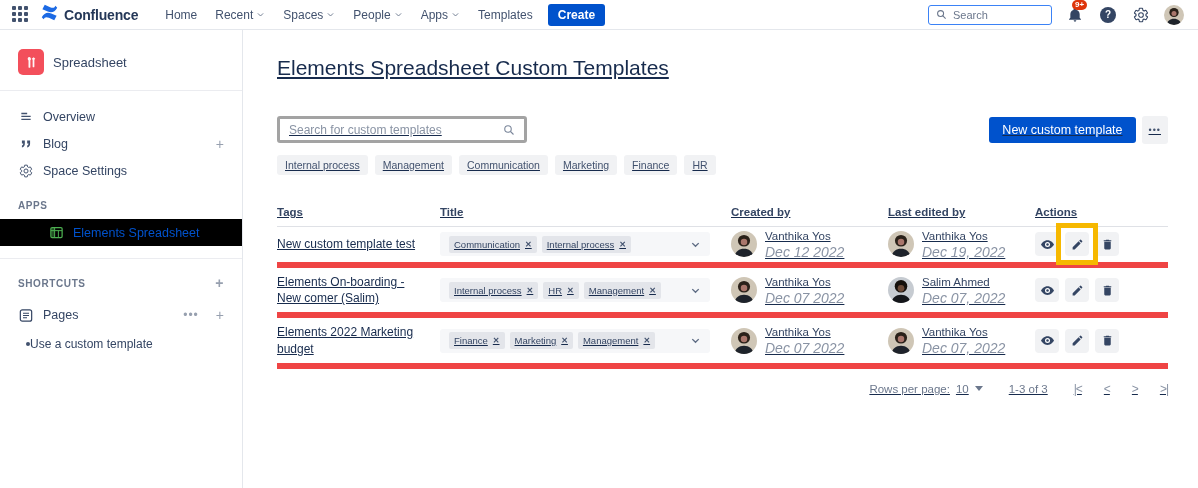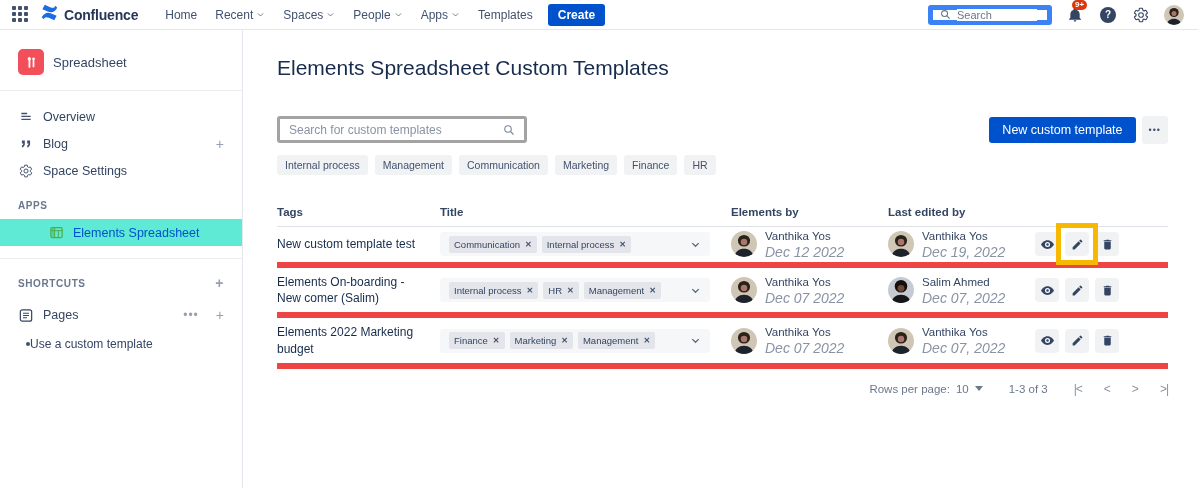--- a/index.html
+++ b/index.html
@@ -11,21 +11,21 @@
   .topbar { height:30px; flex:0 0 30px; display:flex; align-items:center; padding:0 14px 0 12px; border-bottom:1px solid #E4E7EC; background:#fff; }
   .appswitch { width:18px; height:18px; display:grid; grid-template-columns:repeat(3,4px); grid-template-rows:repeat(3,4px); gap:2px; margin-right:10px; cursor:pointer; }
   .appswitch i { background:#42526E; border-radius:1px; }
   .brand { display:flex; align-items:center; gap:5px; margin-right:20px; cursor:pointer; }
   .brand-name { font-size:14px; font-weight:700; color:#253858; letter-spacing:-.2px; }
   .topnav { display:flex; align-items:center; gap:4px; }
   .topnav-item { display:flex; align-items:center; gap:3px; font-size:12px; color:#42526E; padding:4px 7px; border-radius:3px; cursor:pointer; }
   .topnav-item svg { opacity:.8; }
   .create-btn { background:#0052CC; color:#fff; font-size:12px; font-weight:700; border:none; border-radius:3px; padding:4px 10px; margin-left:8px; cursor:pointer; }
   .topbar-right { margin-left:auto; display:flex; align-items:center; gap:13px; }
-  .top-search { display:flex; align-items:center; gap:6px; width:124px; height:20px; border:5px solid #3b82f6; border-radius:3px; padding:0 7px; color:#6B778C; }
+  .top-search { display:flex; align-items:center; gap:6px; width:124px; height:20px; border:1px solid #3b82f6; border-radius:3px; padding:0 7px; color:#6B778C; }
   .top-search input { border:none; outline:none; width:80px; font-size:11px; color:#42526E; font-family:inherit; }
   .top-search input::placeholder { color:#6B778C; }
   .icon-btn { position:relative; display:flex; align-items:center; justify-content:center; width:20px; height:20px; cursor:pointer; }
   .badge { position:absolute; top:-5px; left:7px; background:#DE350B; color:#fff; font-size:8px; font-weight:700; border-radius:7px; padding:1px 3px; line-height:1.1; }
   .help-circle { width:16px; height:16px; border-radius:50%; background:#344563; color:#fff; font-size:10px; font-weight:700; display:flex; align-items:center; justify-content:center; }
 
   
   .avatar { border-radius:50%; overflow:hidden; flex:0 0 auto; position:relative; }
   .av-w { background:#CFC6B6; }
   .av-m { background:#C6CBD1; }
@@ -40,27 +40,27 @@
   .space-logo { width:26px; height:26px; border-radius:5px; background:#F34F5B; display:flex; align-items:center; justify-content:center; }
   .space-name { font-size:13px; font-weight:500; color:#344563; }
   .side-div { border-top:1px solid #EBECF0; margin:12px 0; }
   .side-item { display:flex; align-items:center; gap:9px; height:27px; padding:0 18px; cursor:pointer; color:#344563; }
   .side-item .s-ic { width:16px; display:flex; justify-content:center; }
   .side-item .grow { flex:1; }
   .side-plus { color:#97A0AF; font-size:14px; cursor:pointer; }
   .side-dots { color:#97A0AF; font-size:12px; letter-spacing:1px; cursor:pointer; margin-right:8px; }
   .side-section { font-size:10px; font-weight:700; letter-spacing:.6px; color:#6B778C; padding:0 18px; margin:16px 0 8px; display:flex; align-items:center; }
   .side-section .grow { flex:1; }
-  .side-item.selected { background:#5eead4; color:#0052CC;padding-left:48px; }
+  .side-item.selected { background:#000000; color:#0052CC;padding-left:48px; }
   .side-item.selected .label { color:#0052CC; }
   .bullet-item { display:flex; align-items:center; gap:0; padding:6px 18px 6px 26px; font-size:12px; color:#344563; cursor:pointer; }
   .bullet-dot { width:4px; height:4px; border-radius:50%; background:#42526E; }
 
   
-  .main { flex:1; padding:26px 30px 0 34px; min-width:0; }
+  .main { flex:1; padding:26px 30px 0 34px; min-width:0;text-decoration:underline; }
   .page-title { font-size:21px; font-weight:500; color:#172B4D; }
   .toolbar { margin-top:36px; display:flex; align-items:flex-start; }
   .tmpl-search { display:flex; align-items:center; width:250px; height:27px; border:3px solid #a3a3a3; border-radius:3px; padding:0 9px; background:#fff; }
   .tmpl-search input { flex:1; border:none; outline:none; font-size:12px; color:#42526E; font-family:inherit; }
   .tmpl-search input::placeholder { color:#8993A4; }
   .toolbar-right { margin-left:auto; display:flex; align-items:center; gap:6px; }
   .new-btn { background:#0052CC; color:#fff; border:none; border-radius:3px; font-size:12.5px; font-weight:500; padding:6px 13px; cursor:pointer; font-family:inherit; }
   .more-btn { background:#F1F2F4; color:#42526E; border:none; border-radius:3px; font-size:9px; letter-spacing:1px; padding:9px 7px; cursor:pointer; }
   .chips { display:flex; gap:7px; margin-top:11px; }
   .chip { background:#F1F2F4; color:#42526E; font-size:10.5px; border-radius:3px; padding:4px 8px; cursor:pointer; }
@@ -280,22 +280,23 @@
         <span class="chip">Communication</span>
         <span class="chip">Marketing</span>
         <span class="chip">Finance</span>
         <span class="chip">HR</span>
       </div>
 
       <div class="tbl">
         <div class="trow head">
           <div class="th">Tags</div>
           <div class="th">Title</div>
-          <div class="th">Elements by</div>
+          <div class="th">Created by</div>
           <div class="th">Last edited by</div>
+          <div class="th">Actions</div>
         </div>
 
         <div class="trow">
           <div class="cell-title">New custom template test</div>
           <div class="tags-field">
             <span class="tag-chip">
                 <span>Communication</span>
                 <span class="tag-x">✕</span>
               </span>
             <span class="tag-chip">

